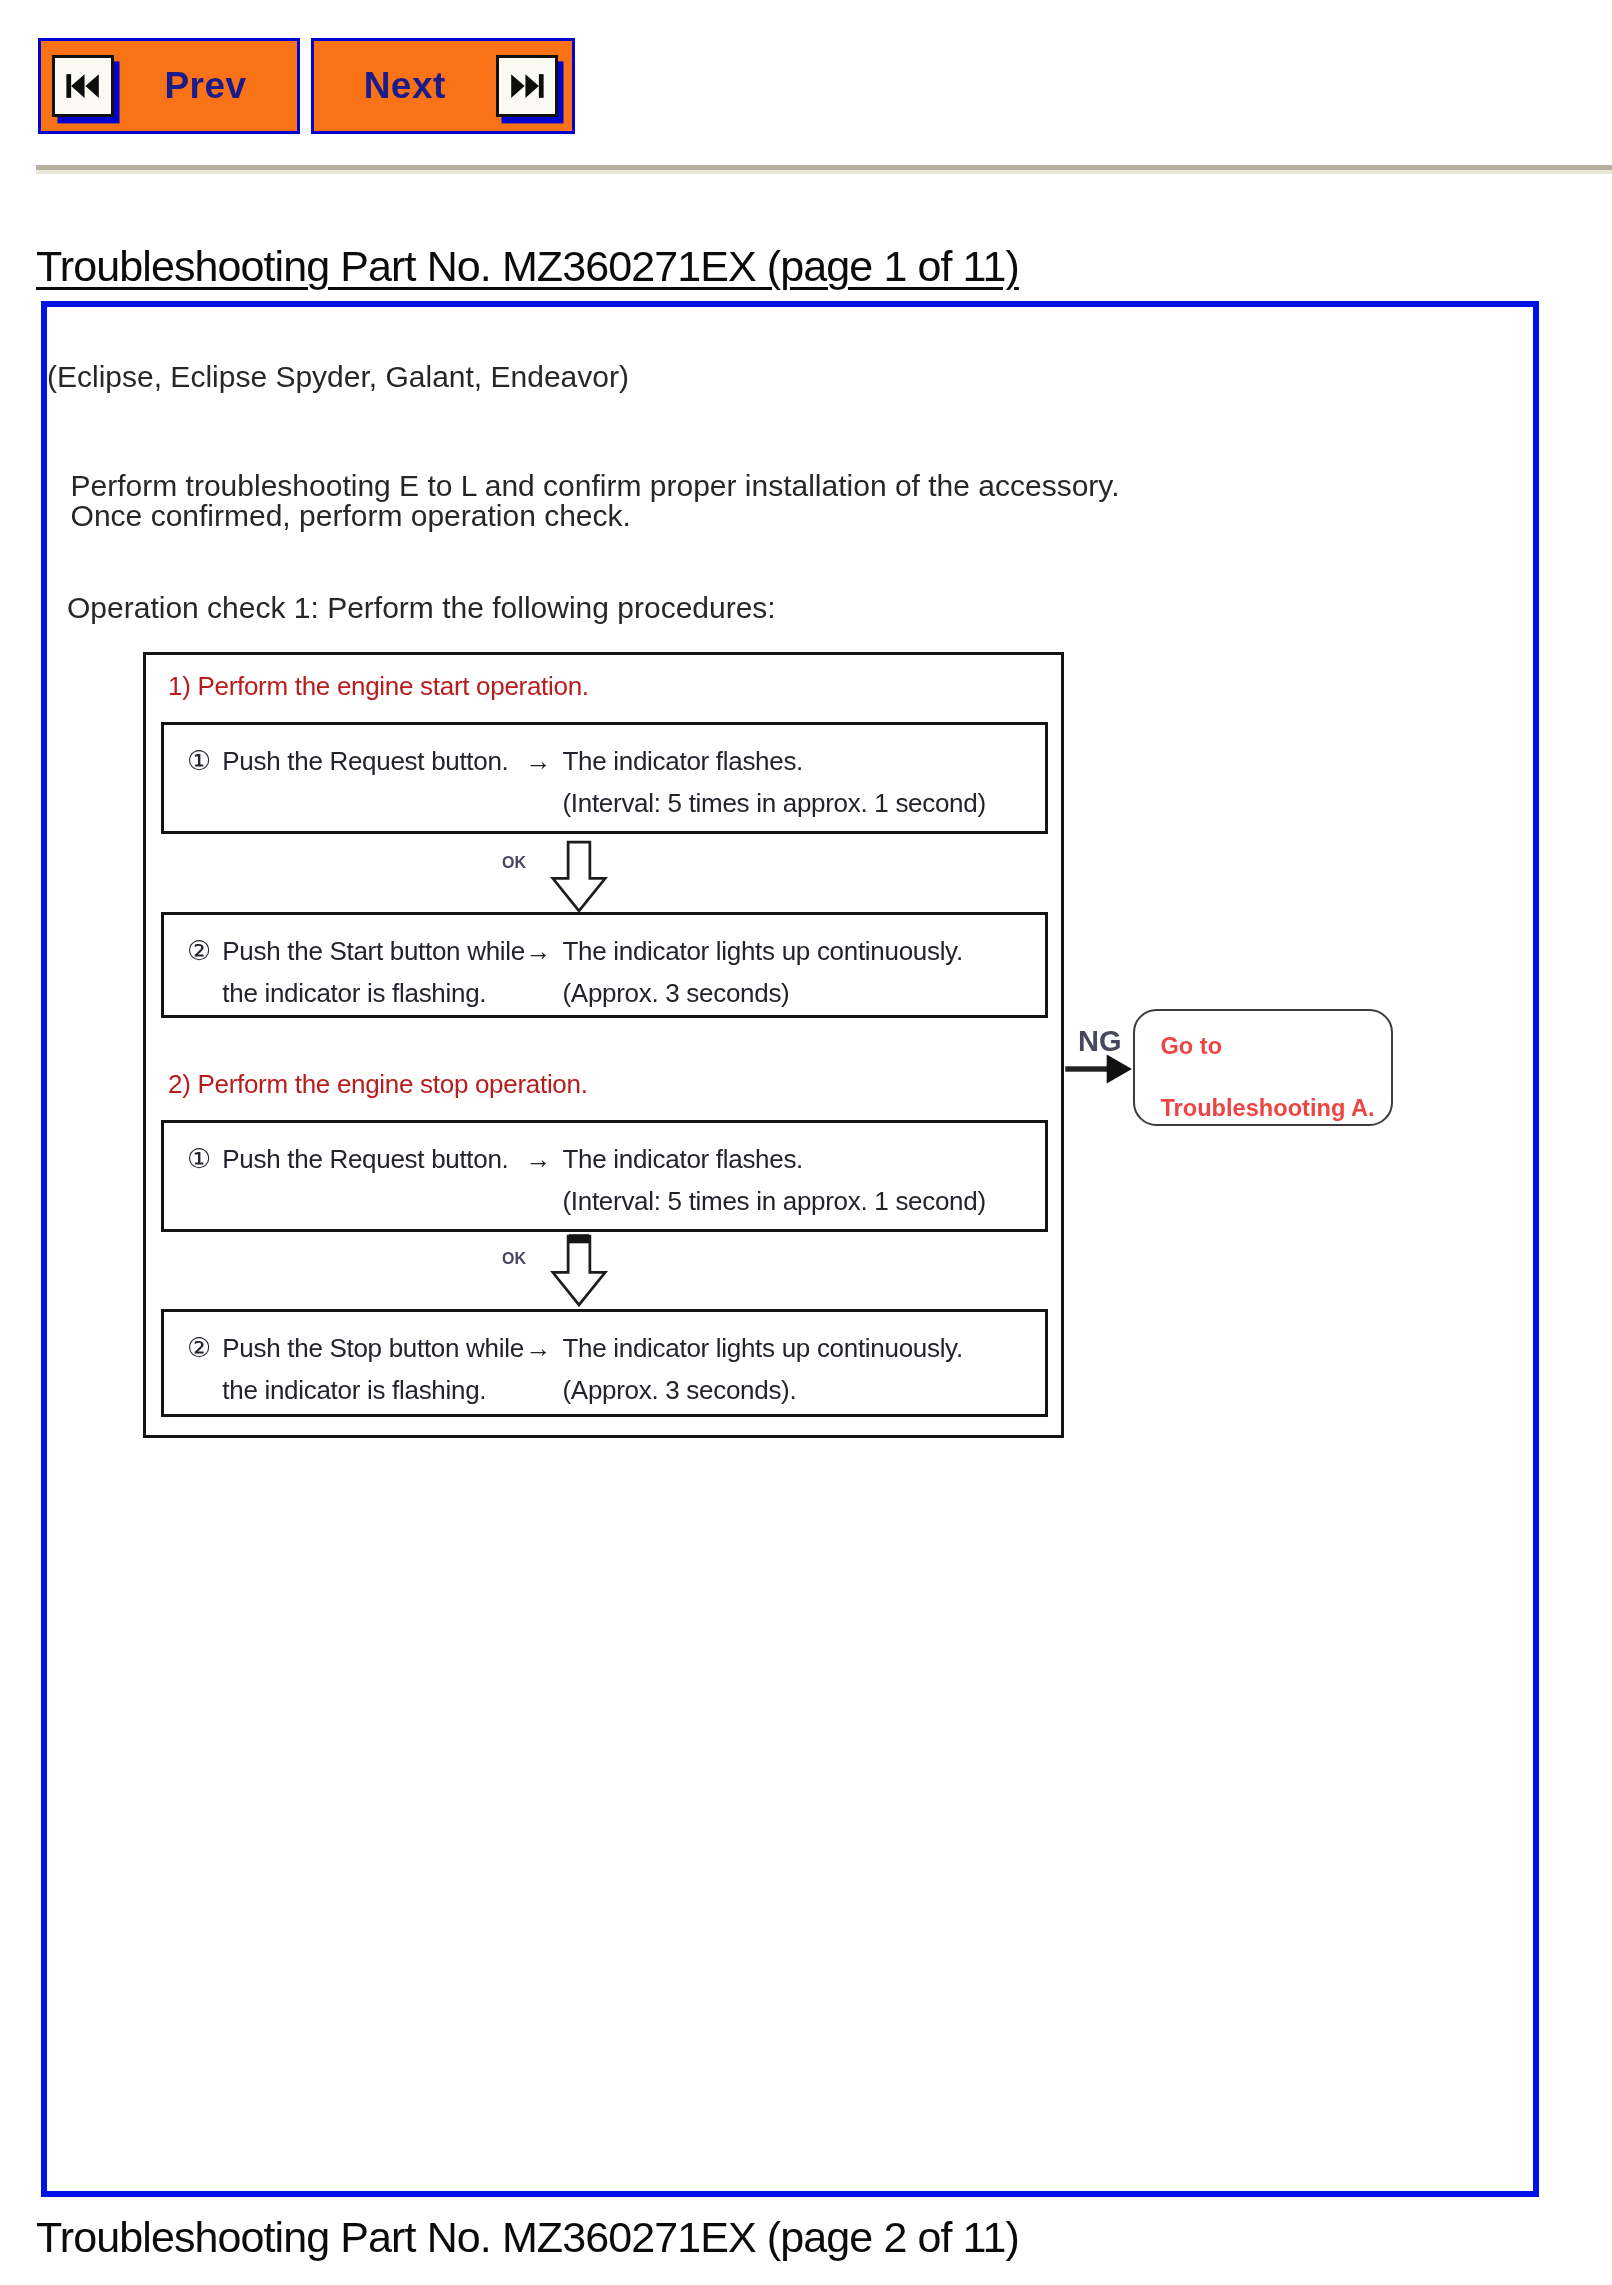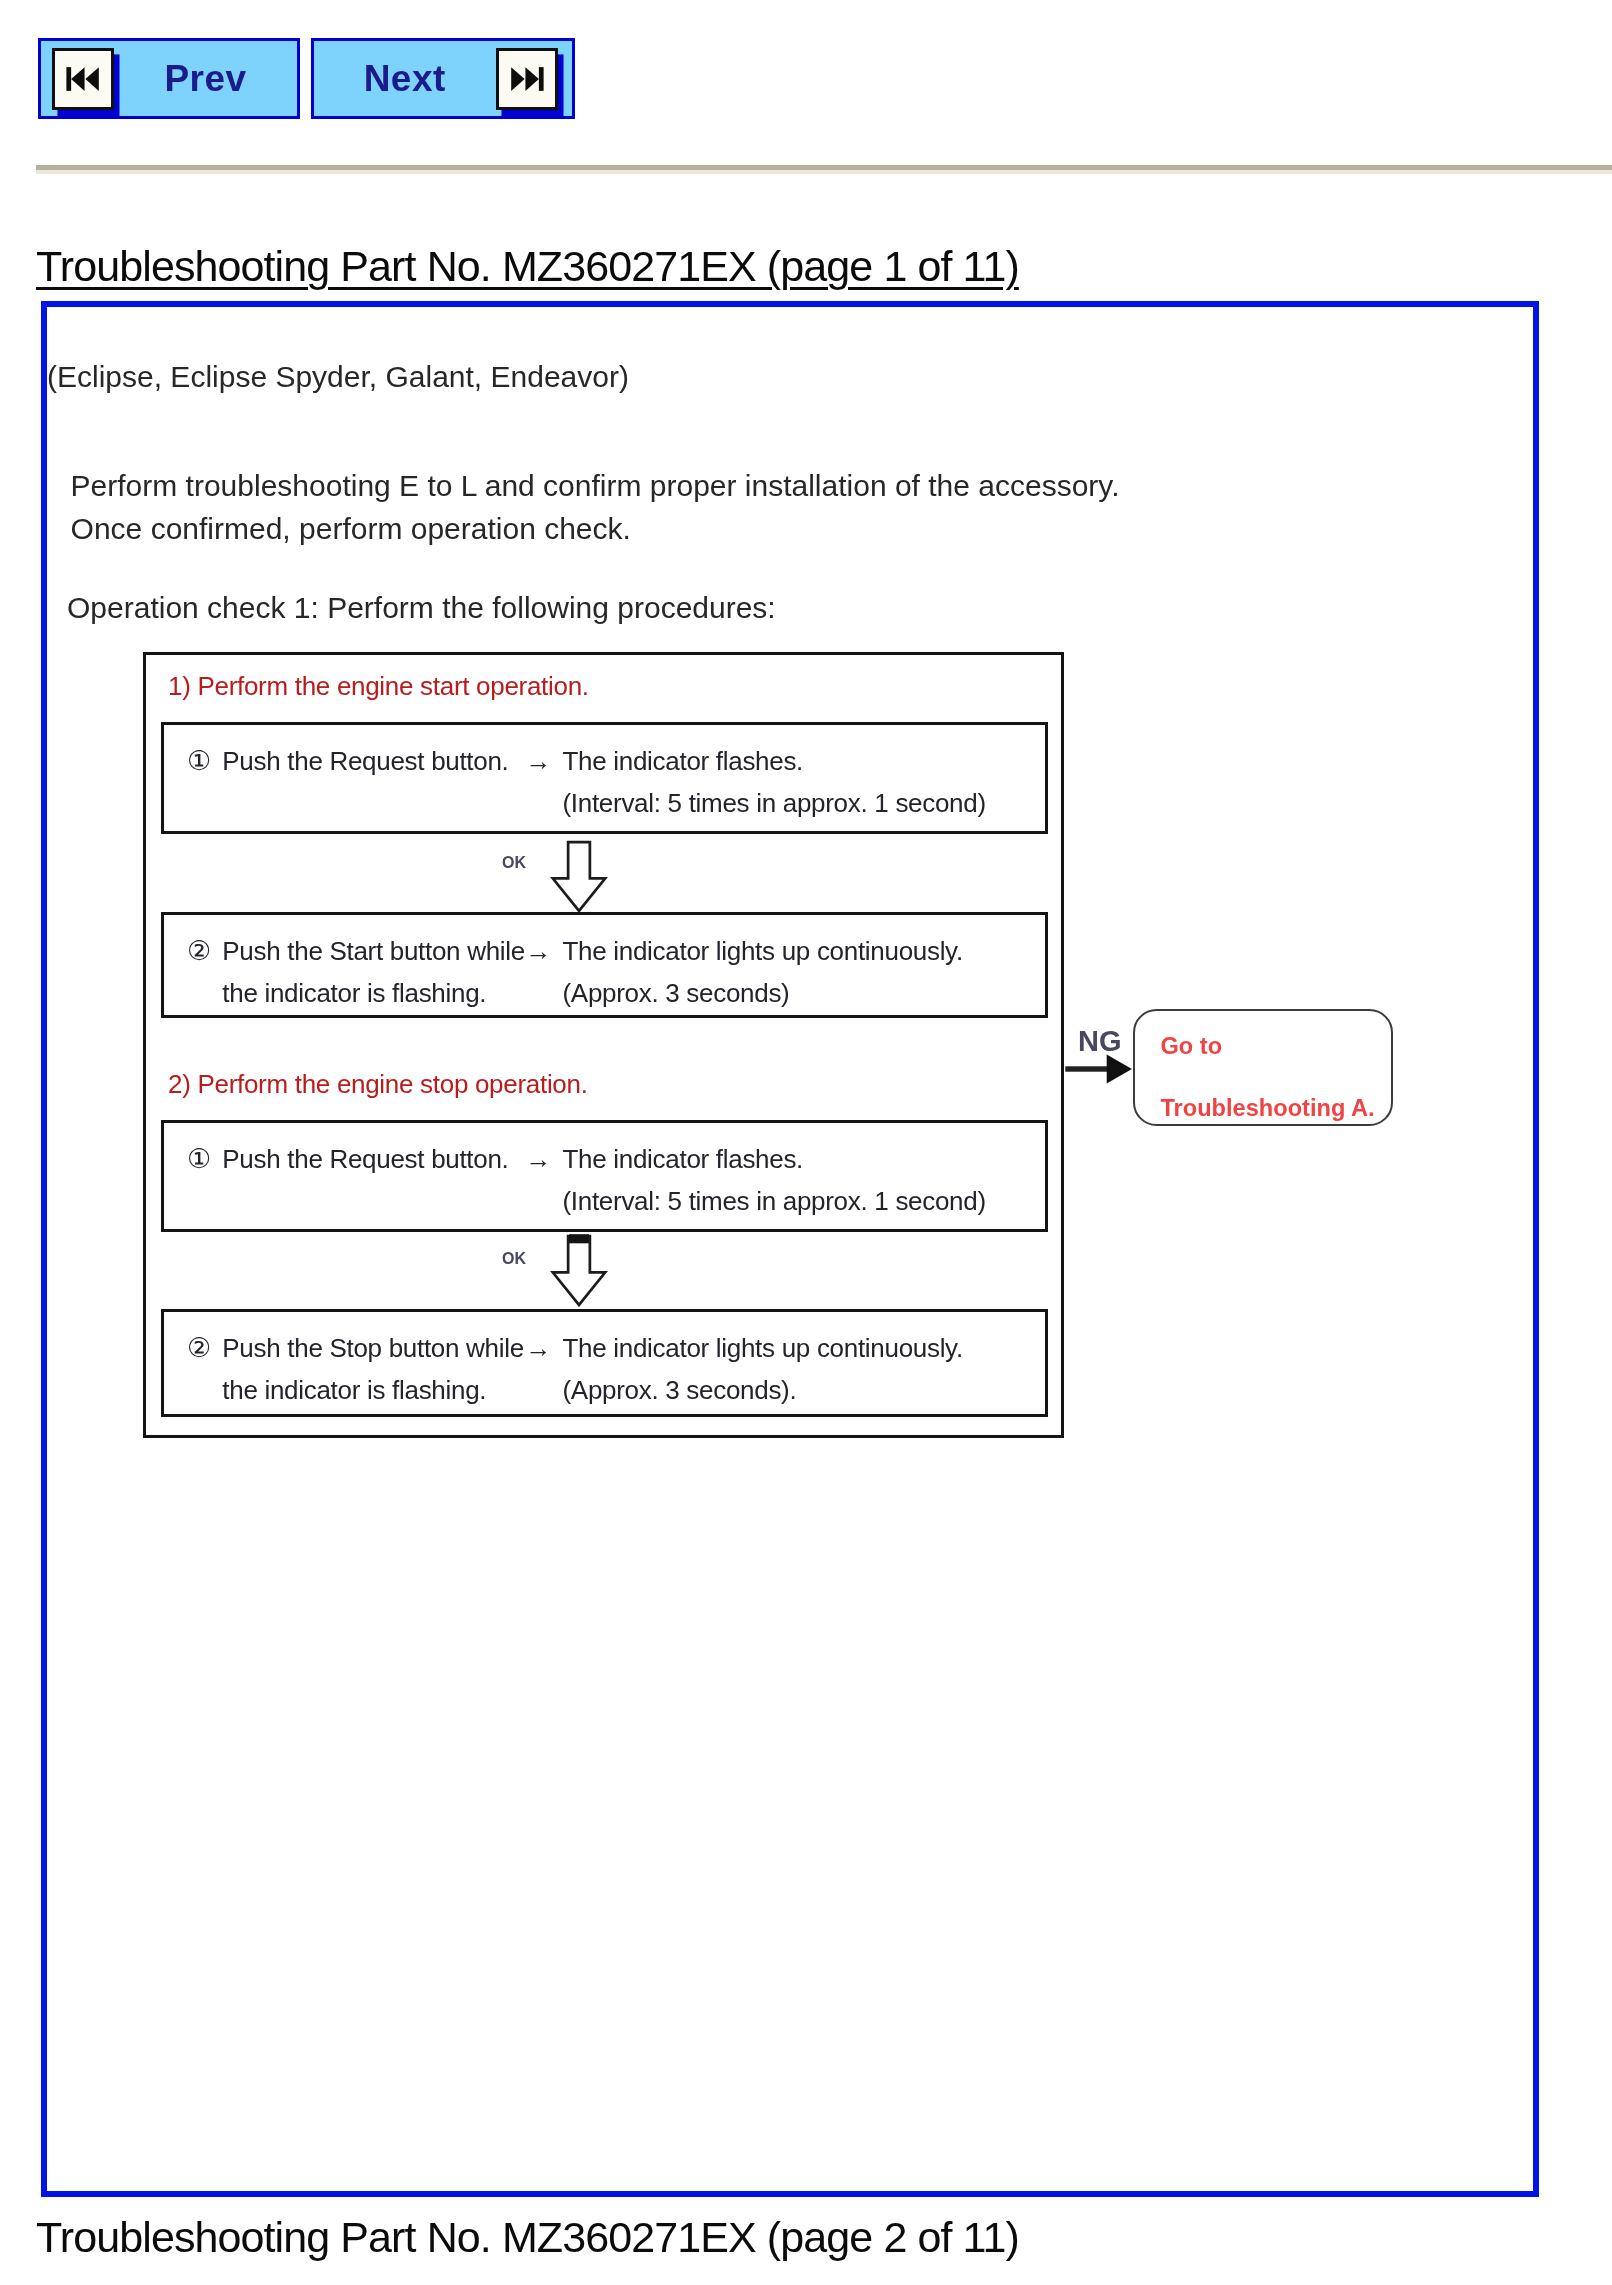--- a/index.html
+++ b/index.html
@@ -2,22 +2,22 @@
 <html style="font-size:14.5px"><head>
 <meta charset="utf-8">
 <style>
   html,body{margin:0;padding:0;background:#ffffff;}
   #page{
     position:relative;width:1613px;height:2286px;background:#ffffff;
     font-family:"Liberation Sans", sans-serif;color:#1c1c1c;overflow:hidden;
   }
   
   .nav-btn{
-    position:absolute;top:38px;height:81px;box-sizing:border-box;
-    border:3.6px solid #0101d0;background:#7dd3fc;display:flex;align-items:center;
+    position:absolute;top:38px;height:96px;box-sizing:border-box;
+    border:3.6px solid #0101d0;background:#f97316;display:flex;align-items:center;
     padding:0;cursor:pointer;
   }
   .nav-btn.prev{left:38px;width:262px;}
   .nav-btn.next{left:311px;width:264px;}
   .icon-tile{
     width:56px;height:56px;background:#fbfbf3;border:3.6px solid #101010;
     box-shadow:5.5px 6.4px 0 0 #0101d0;display:flex;align-items:center;justify-content:center;
     flex:0 0 auto;
   }
   .nav-btn.prev .icon-tile{margin-left:11px;}
@@ -41,21 +41,21 @@
   .doc-title.t2{left:36px;top:2213px;}
   
   .bluebox{
     position:absolute;left:41px;top:301px;width:1486px;height:1884px;
     border:6.4px solid #0213e8;background:#ffffff;
   }
   .bluebox .abs{position:absolute;}
   .subtitle{left:0;top:53px;width:100%;text-align:left;font-size:30px;color:#272727;}
   .body-text{font-size:30px;color:#272727;white-space:nowrap;}
   .intro1{left:23.6px;top:162px;}
-  .intro2{left:23.6px;top:205px;}
+  .intro2{left:23.6px;top:192px;}
   .opcheck{left:20px;top:284px;}
   
   .fcbox{
     position:absolute;left:96px;top:345px;width:915px;height:780px;
     border:3.6px solid #141414;background:#ffffff;
   }
   .fc-label{position:absolute;font-size:26px;color:#b91c1c;letter-spacing:-0.3px;white-space:nowrap;}
   .ibox{
     position:absolute;left:14.5px;width:881px;box-sizing:content-box;
     border:3.6px solid #141414;background:#ffffff;

